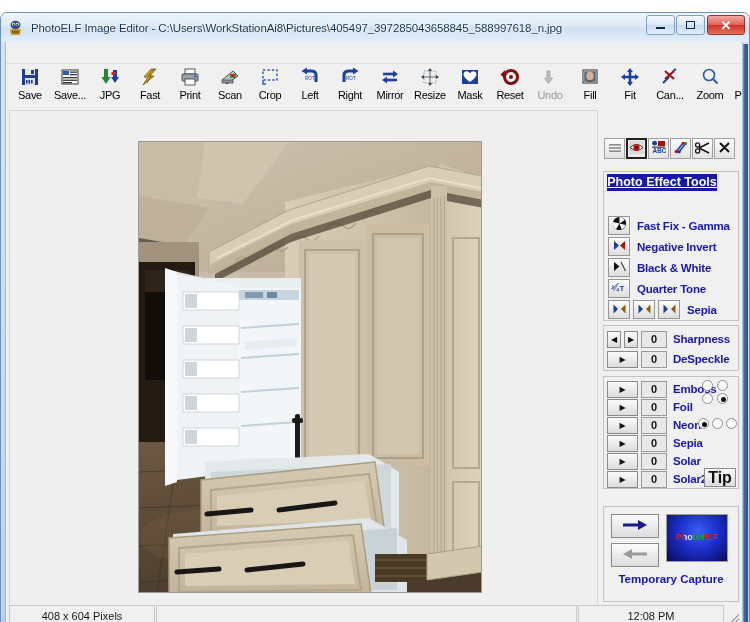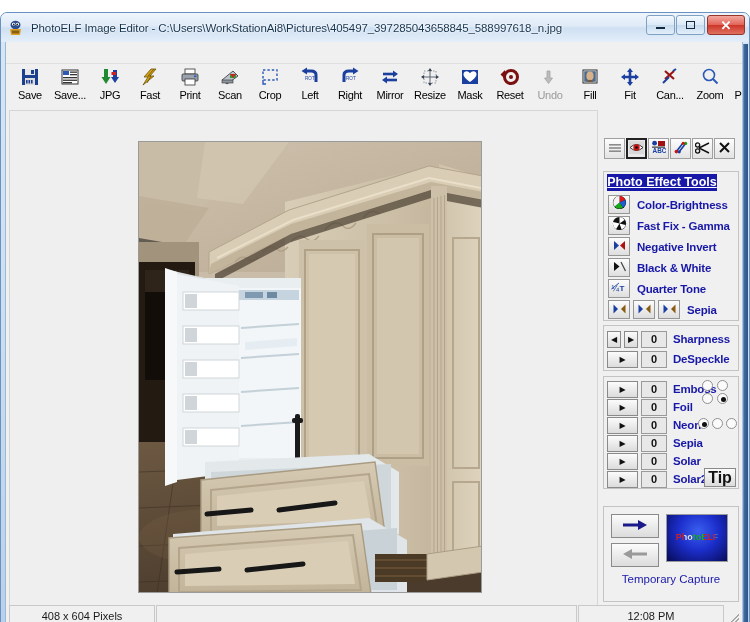--- a/index.html
+++ b/index.html
@@ -216,21 +216,21 @@
     background: radial-gradient(ellipse at 52% 35%, #3a5ff0 0%, #1c2ecb 45%, #060a55 100%);
     overflow: hidden;
   }
   #thumb-text {
     position: absolute; left: 0; right: 0; top: 17px;
     text-align: center; font-size: 9px; font-weight: bold;
     font-family: "Liberation Sans", sans-serif;
   }
   #capture-label {
     position: absolute; left: 0; right: 0; top: 66px;
-    text-align: center; font-size: 11.5px; font-weight: normal; color: #1818a8;
+    text-align: center; font-size: 11.5px; font-weight: bold; color: #1818a8;
   }
 
   
   #statusbar {
     position: absolute; left: 3px; top: 563px; width: 732px; height: 21px;
     display: flex; align-items: stretch;
   }
   .sb-cell {
     border: 1px solid #c9c9c9;
     background: #f0f0f0;
@@ -743,34 +743,20 @@
             <svg width="13" height="13" viewBox="0 0 13 13">
               <path d="M2 2 L11 11 M11 2 L2 11" stroke="#111" stroke-width="2" fill="none"></path>
             </svg>
           </span>
         </div>
       </div>
 
       <div id="pet-group">
         <div id="pet-title">Photo Effect Tools</div>
 
-        <div class="fx-row" style="top:22px">
-          <div class="fx-btn">
-            <span>
-              <svg width="15" height="15" viewBox="0 0 15 15">
-                <circle cx="7.5" cy="7.5" r="6.6" fill="#111"></circle>
-                <path d="M7.5 7.5 L7.5 1 A6.5 6.5 0 0 1 13.2 5 Z" fill="#e01818"></path>
-                <path d="M7.5 7.5 L13.2 5 A6.5 6.5 0 0 1 11 12.6 Z" fill="#1a5ed8"></path>
-                <path d="M7.5 7.5 L11 12.6 A6.5 6.5 0 0 1 2.6 11.4 Z" fill="#18a818"></path>
-                <path d="M7.5 7.5 L2.6 11.4 A6.5 6.5 0 0 1 7.5 1 Z" fill="#f2f2f2"></path>
-              </svg>
-            </span>
-          </div>
-          <div class="fx-lbl">Color-Brightness</div>
-        </div>
 
         <div class="fx-row" style="top:43px">
           <div class="fx-btn">
             <span>
               <svg width="15" height="15" viewBox="0 0 15 15">
                 <circle cx="7.5" cy="7.5" r="6.6" fill="#111"></circle>
                 <path d="M7.5 7.5 L7.5 1 A6.5 6.5 0 0 1 12.6 4 Z" fill="#fff"></path>
                 <path d="M7.5 7.5 L13.6 9 A6.5 6.5 0 0 1 9.6 13.6 Z" fill="#fff"></path>
                 <path d="M7.5 7.5 L4 13.2 A6.5 6.5 0 0 1 1.2 6 Z" fill="#fff"></path>
               </svg>

